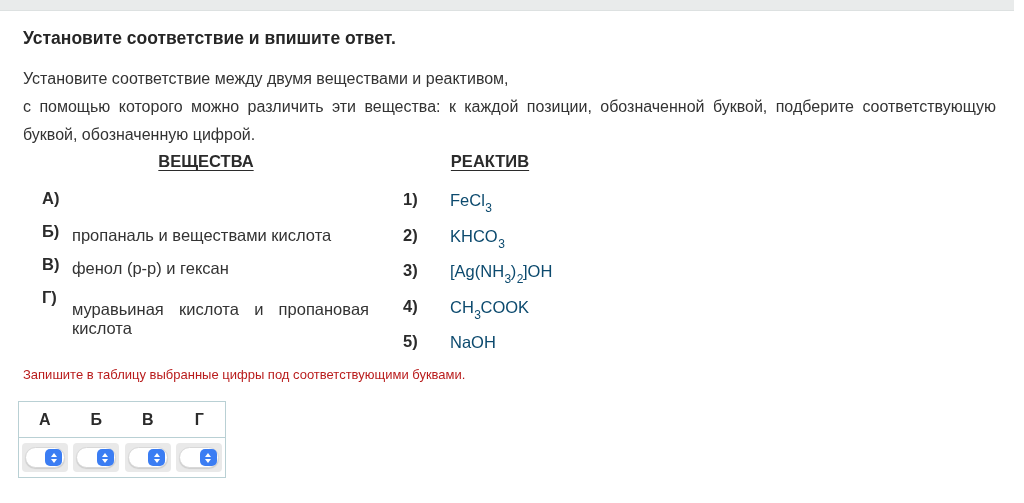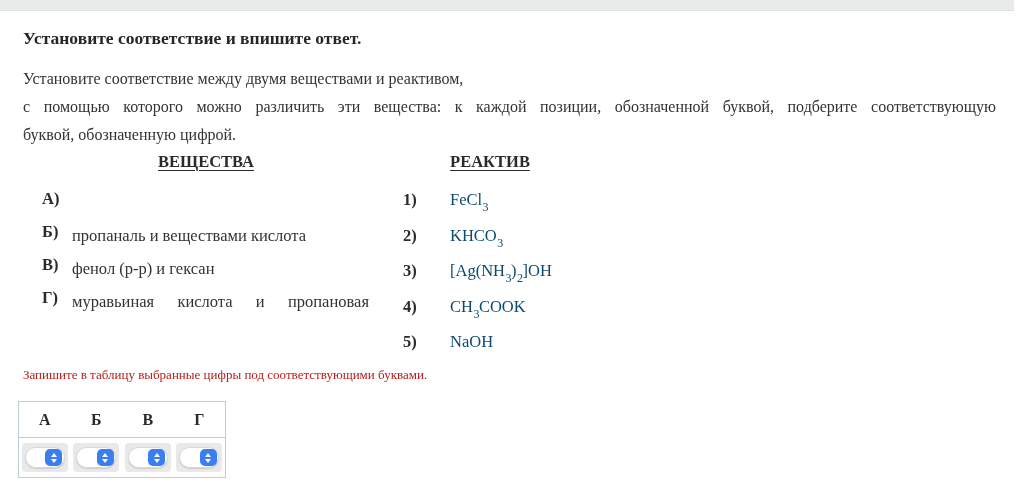--- a/index.html
+++ b/index.html
@@ -3,21 +3,21 @@
 <meta charset="utf-8">
 <style>
   * { margin: 0; padding: 0; box-sizing: border-box; }
   html, body { background: #ffffff; }
   .page {
     position: relative;
     width: 1024px;
     height: 503px;
     background: #ffffff;
     overflow: hidden;
-    font-family: Liberation Serif, serif;
+    font-family: Liberation Sans, sans-serif;
     color: #333333;
   }
   .topbar {
     position: absolute;
     left: 0; top: 0; right: 10px;
     height: 11px;
     background: #e9ebeb;
     border-bottom: 1px solid #dde1e1;
   }
   .title {
@@ -53,21 +53,21 @@
   .litem { position: absolute; left: 0; width: 400px; height: 60px; }
   .ilabel {
     position: absolute; left: 42px;
     font-size: 16.5px; font-weight: bold; color: #2b2b2b;
   }
   .itext {
     position: absolute; left: 72px; top: 0;
     width: 297px;
     font-size: 16.5px; line-height: 27px; color: #333333;
   }
-  .itext.just { text-align: justify; text-align-last: justify; }
+  .itext.just { text-align: justify; text-align-last: justify; margin-top: 8px; }
   .itext.line2 { top: 27px; }
 
   .ritem { position: absolute; left: 0; width: 300px; height: 26px; }
   .rlabel {
     position: absolute; left: 403px;
     font-size: 16.5px; font-weight: bold; color: #2b2b2b;
   }
   .rtext {
     position: absolute; left: 450px;
     font-size: 16.5px; line-height: 20px; color: #0c4a6e;
@@ -166,20 +166,21 @@
     <span class="ilabel">Б)</span>
     <span class="itext">пропаналь и веществами кислота</span>
   </div>
   <div class="litem" style="top:255px">
     <span class="ilabel">В)</span>
     <span class="itext">фенол (р-р) и гексан</span>
   </div>
   <div class="litem" style="top:288px">
     <span class="ilabel">Г)</span>
     <span class="itext just">муравьиная кислота и пропановая</span>
+    <span class="itext line2">кислота</span>
   </div>
 
   <div class="ritem" style="top:190px">
     <span class="rlabel">1)</span>
     <span class="rtext">FeCl<sub>3</sub></span>
   </div>
   <div class="ritem" style="top:226px">
     <span class="rlabel">2)</span>
     <span class="rtext">KHCO<sub>3</sub></span>
   </div>

